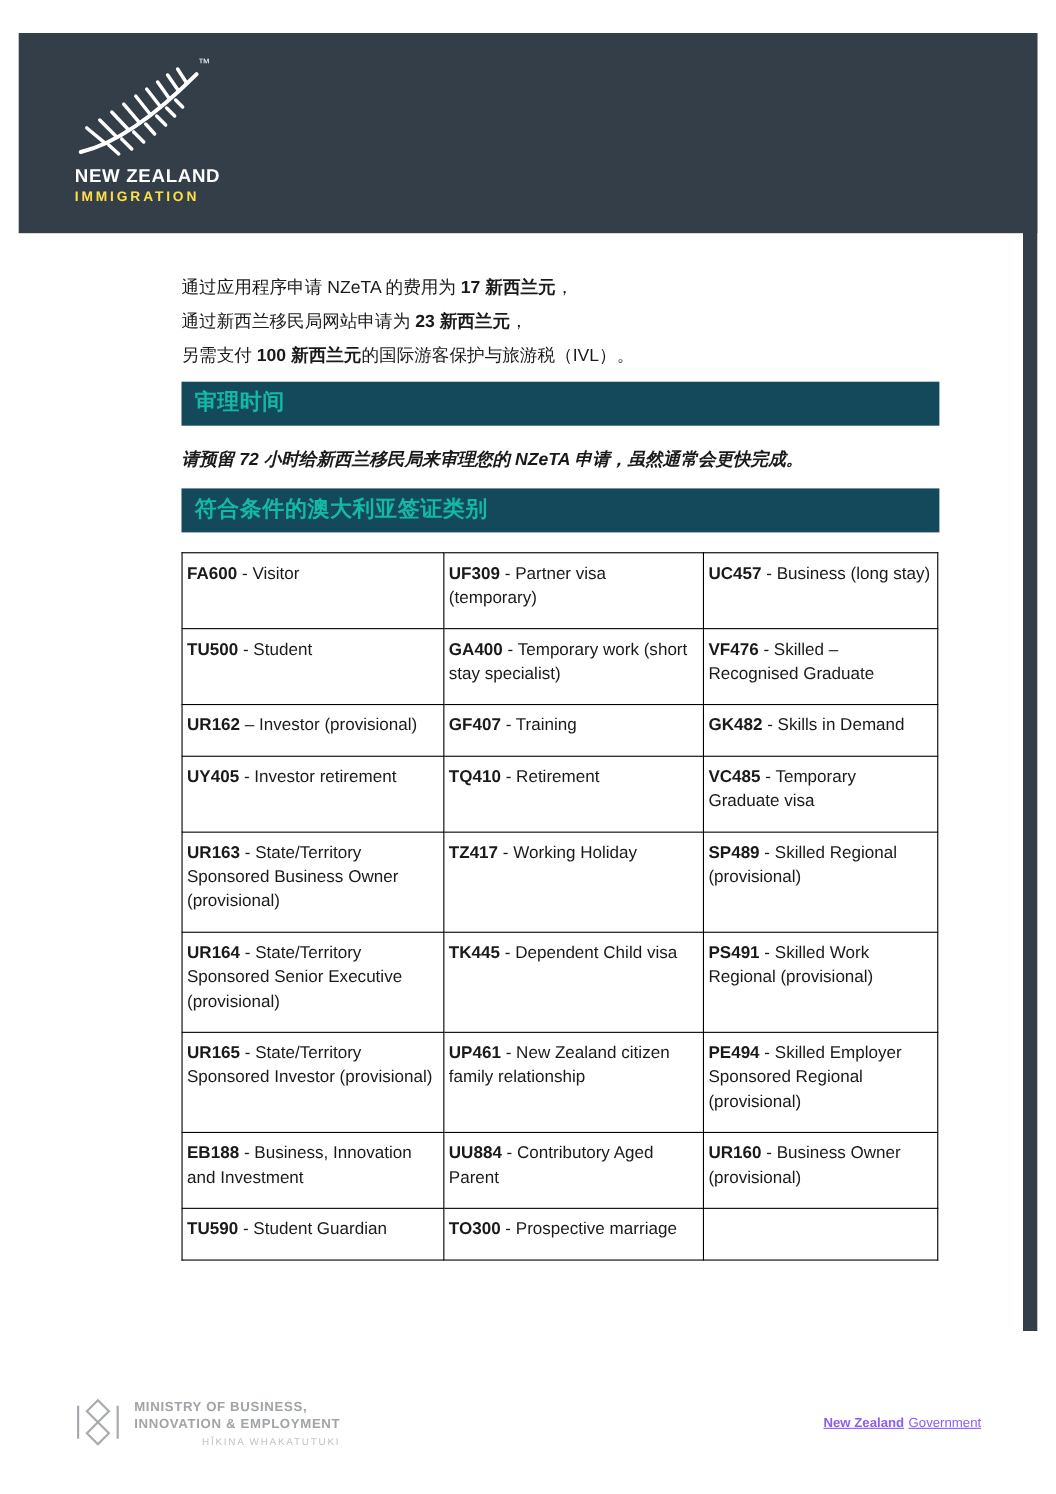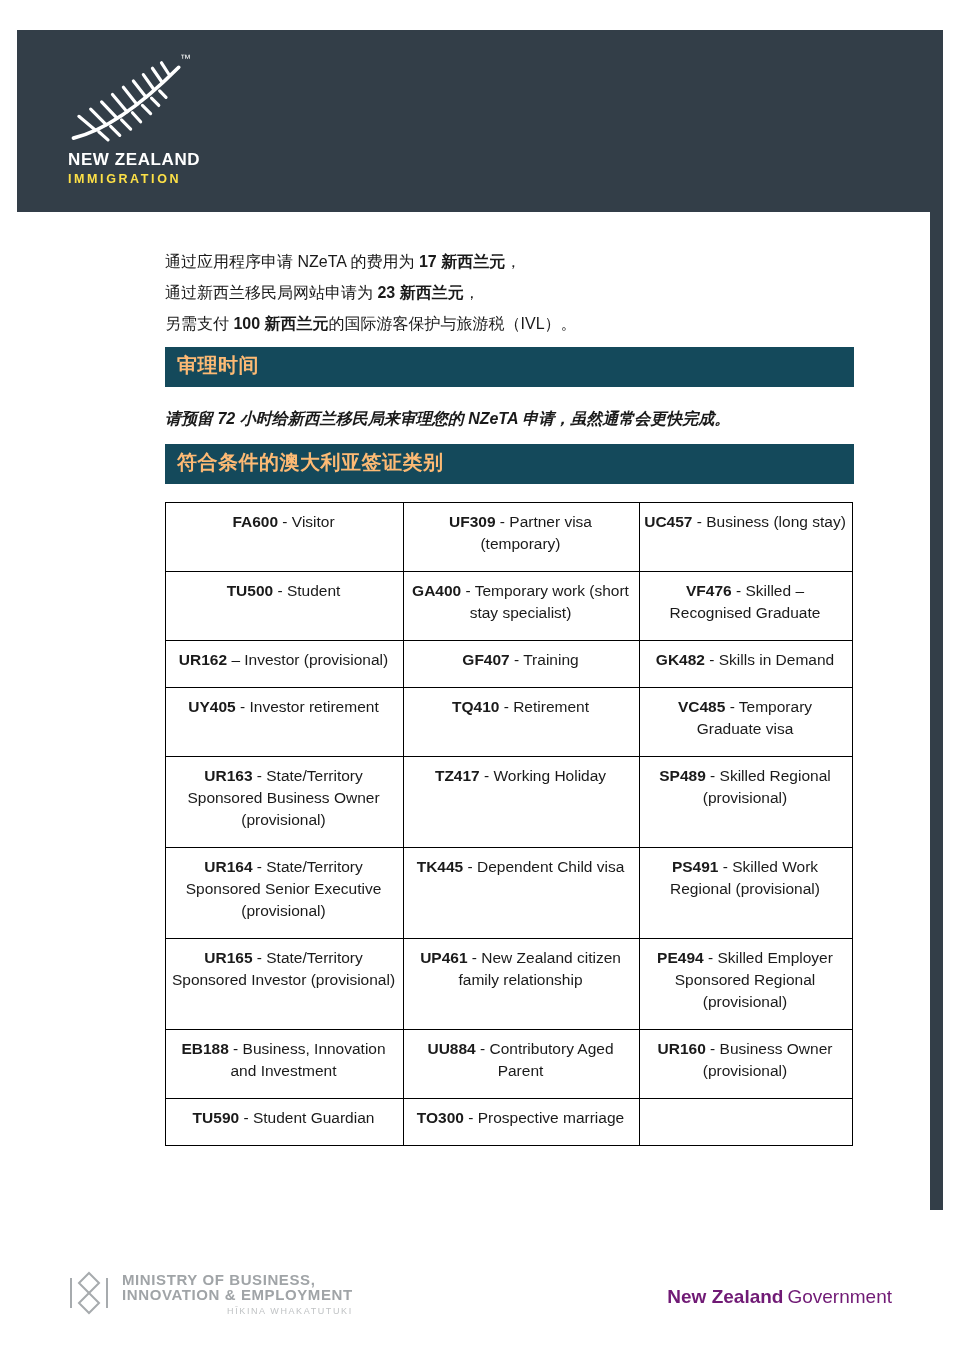--- a/index.html
+++ b/index.html
@@ -13,34 +13,34 @@
   .logo { position:absolute; left:51px; top:18px; width:200px; height:150px; color:#ffffff; }
   .fern { position:absolute; left:0; top:10px; width:118px; height:84px; }
   .tm { position:absolute; left:112px; top:4px; font-size:11px; color:#ffffff; }
   .brand1 { position:absolute; left:0; top:102px; font-size:17px; font-weight:700; letter-spacing:0.6px; color:#ffffff; white-space:nowrap; }
   .brand2 { position:absolute; left:0; top:124px; font-size:12.5px; font-weight:700; letter-spacing:2.6px; color:#fde047; white-space:nowrap; }
 
   
   .content { position:absolute; left:153px; top:246px; width:689px;margin-left:12px; }
   p.intro { font-size:16px; line-height:31px; font-weight:400; }
   p.intro strong { font-weight:700; }
-  .section-bar { margin-top:8px; width:689px; background:#14495B; color:#fdba74; font-size:20px; font-weight:700; padding:5px 12px 8px 12px; letter-spacing:0.5px; }
+  .section-bar { margin-top:8px; width:689px; background:#14495B; color:#14b8a6; font-size:20px; font-weight:700; padding:5px 12px 8px 12px; letter-spacing:0.5px; }
   p.note { margin:20px 0 13px 0; font-size:16px; line-height:24px; font-weight:700;font-style:italic; }
 
-  table.visa-table { margin-top:18px; width:687px; border-collapse:collapse; table-layout:fixed;text-align:center; }
+  table.visa-table { margin-top:18px; width:687px; border-collapse:collapse; table-layout:fixed; }
   table.visa-table td { border:1px solid #000000; vertical-align:top; padding:8px 6px 16px 4px; font-size:15.5px; line-height:22px; }
   table.visa-table td strong { font-weight:700; }
 
   
   .footer { position:absolute; left:0; top:1262px; width:960px; height:70px; }
   .mbie-logo { position:absolute; left:68px; top:8px; width:42px; height:46px; }
   .mbie-text { position:absolute; left:122px; top:10px; }
-  .m1 { font-size:15px; font-weight:700; letter-spacing:0.6px; color:#A0A4A7; line-height:15px; }
+  .m1 { font-size:12px; font-weight:700; letter-spacing:0.6px; color:#A0A4A7; line-height:15px; }
   .m2 { margin-top:4px; font-size:9px; font-weight:400; letter-spacing:1.6px; color:#C0C3C5;text-align:right; }
-  .gov { position:absolute; right:68px; top:24px; font-size:19px; color:#701a75; white-space:nowrap; }
+  .gov { position:absolute; right:68px; top:24px; font-size:12px; color:#8b5cf6; white-space:nowrap;text-decoration:underline; }
   .gov-b { font-weight:700; margin-right:4px; }
   .gov-r { font-weight:400; }
 </style>
 </head>
 <body>
 
 <div class="page">
 
   <div class="header-band">
     <div class="logo">

